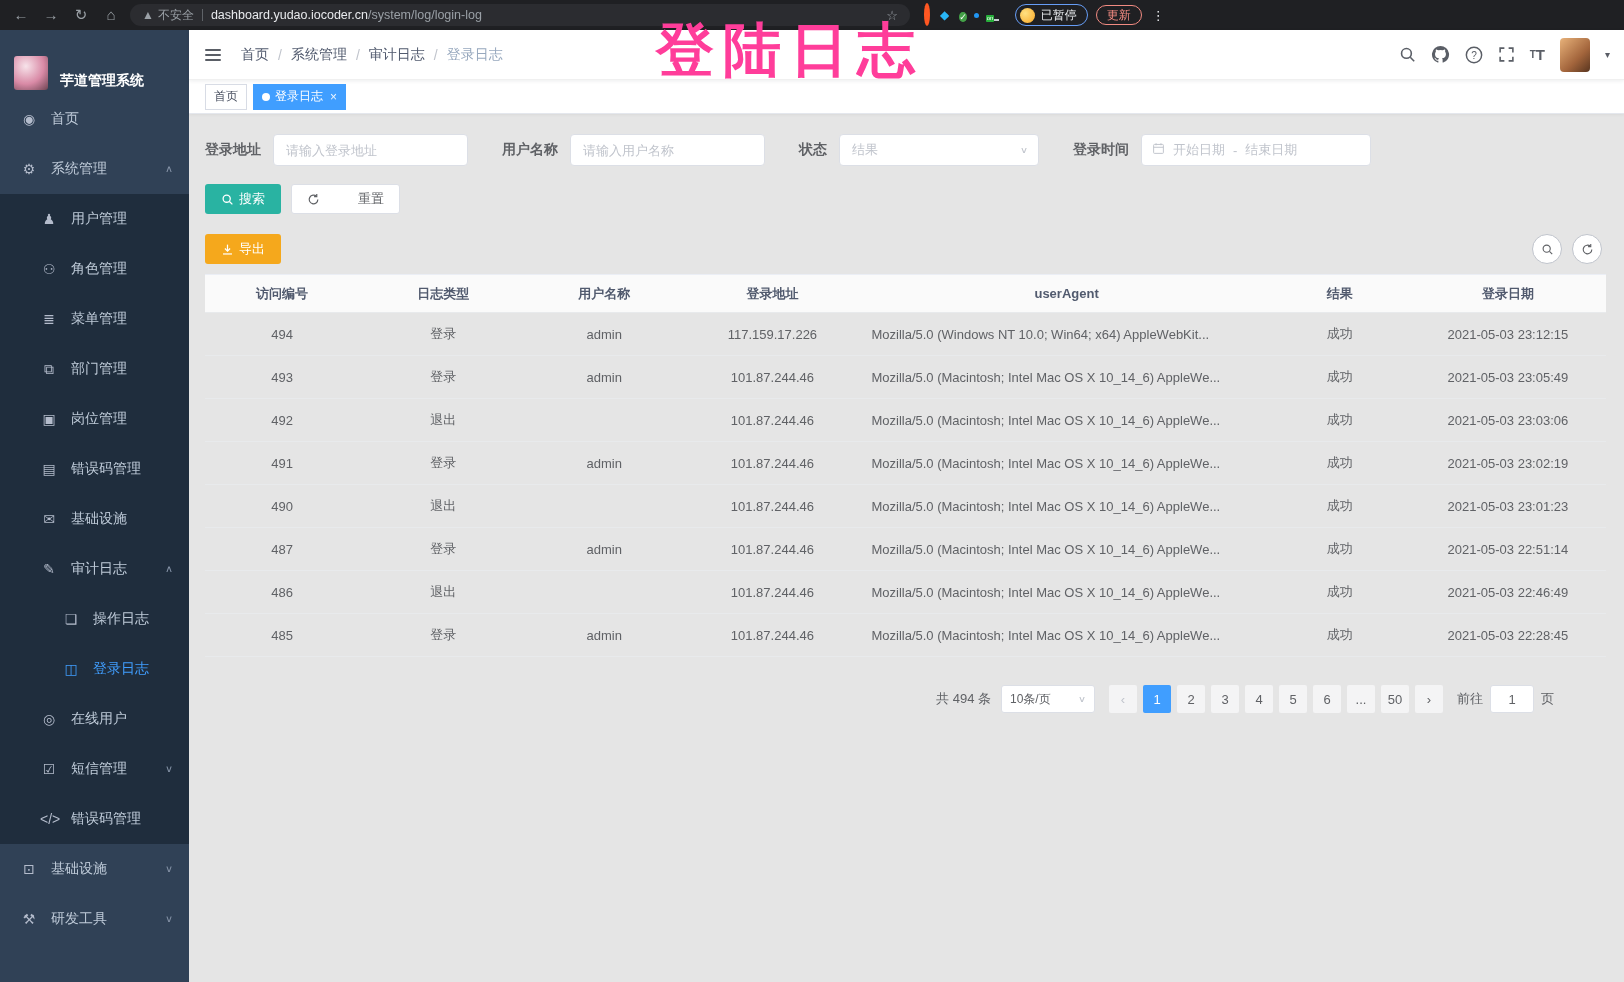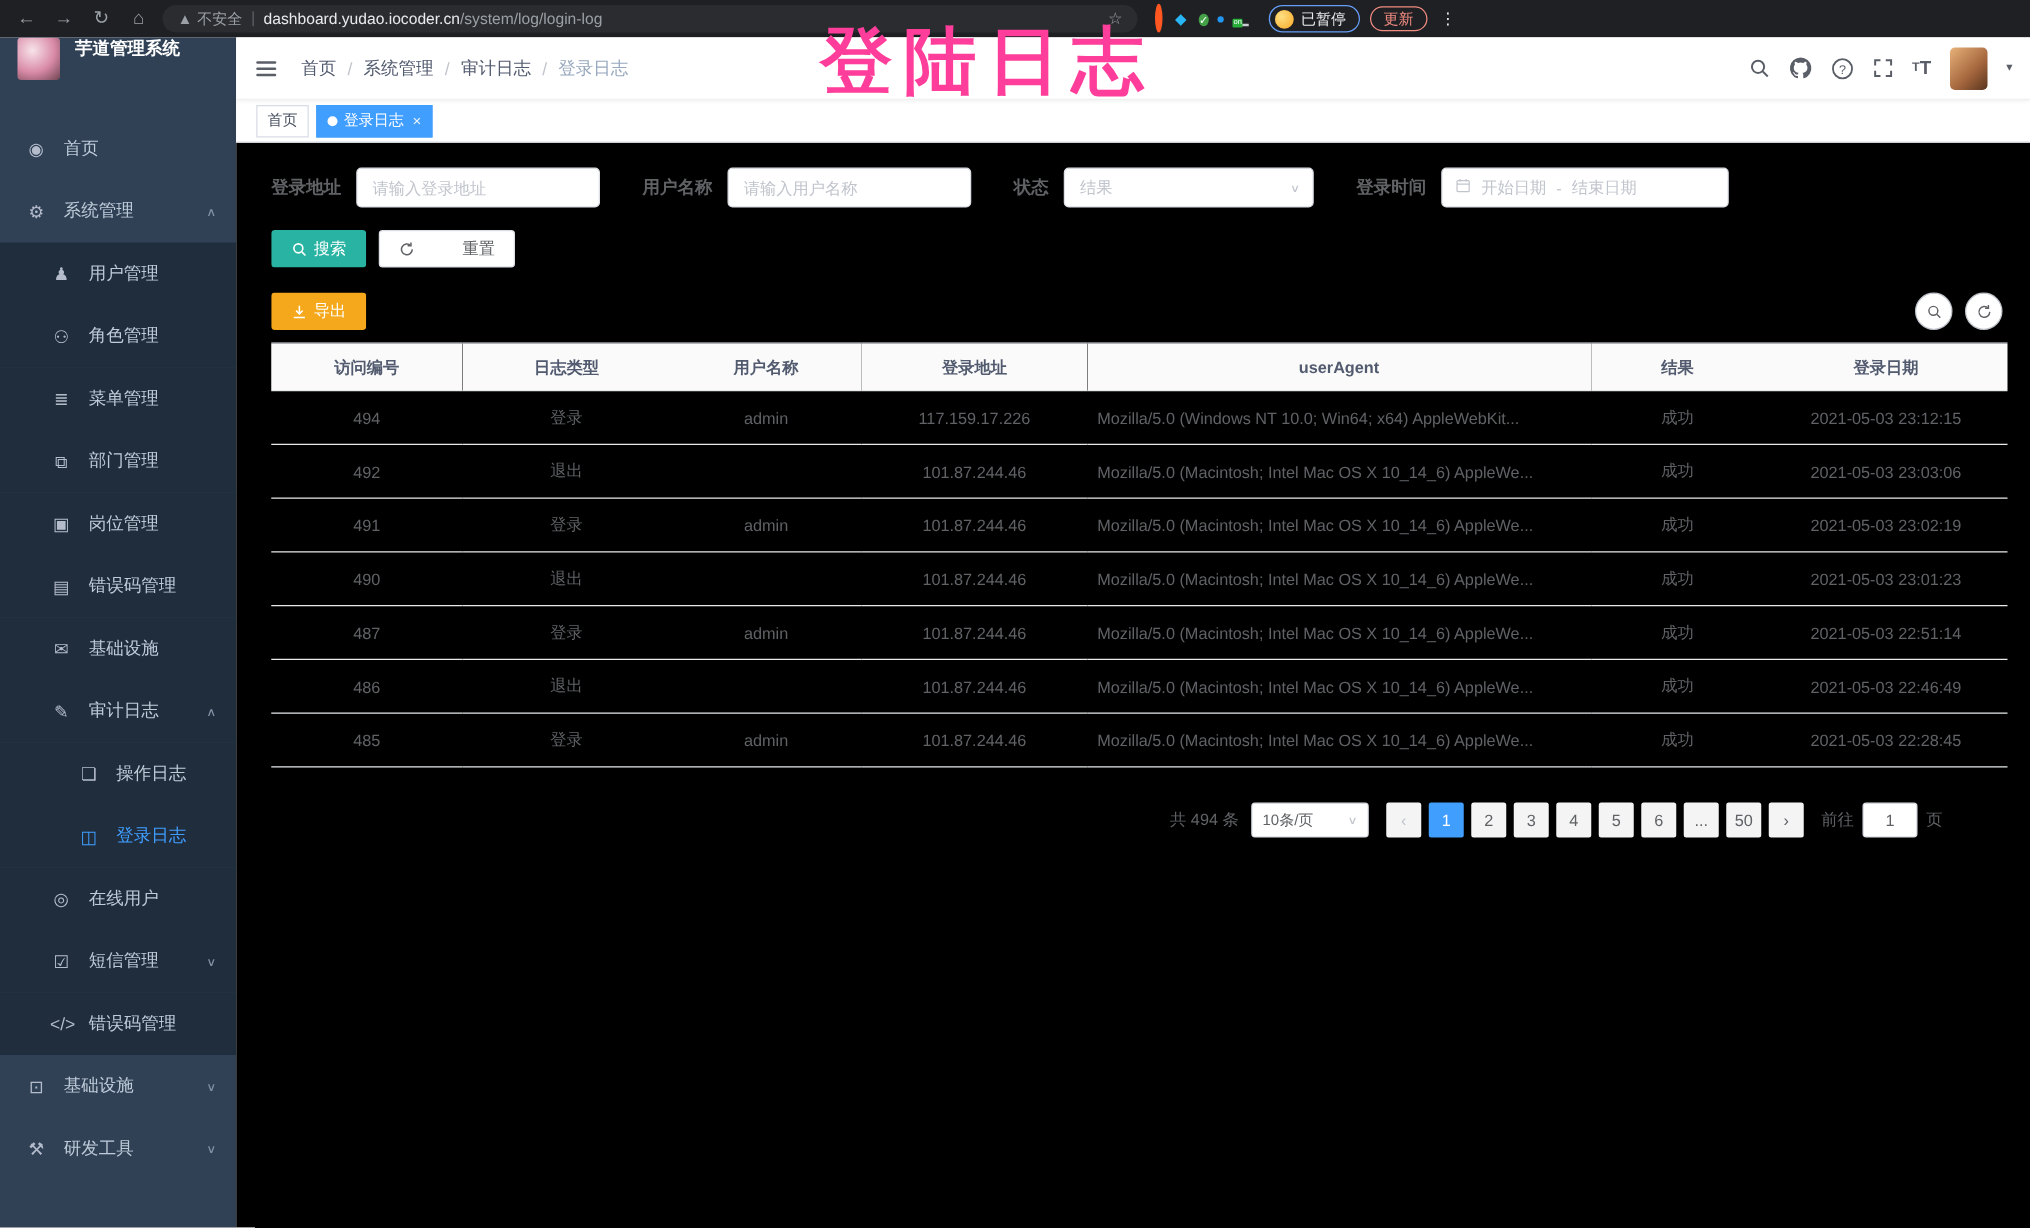--- a/index.html
+++ b/index.html
@@ -31,21 +31,21 @@
   .ext-puzzle{width:11px;height:11px;background:#d7dadd;border-radius:2px;}
   .profile-chip{display:flex;align-items:center;gap:6px;height:22px;border:1.5px solid #669df6;border-radius:11px;padding:0 10px 0 4px;cursor:pointer;}
   .face{width:15px;height:15px;border-radius:50%;background:radial-gradient(circle at 35% 35%,#ffe082,#f9a825);}
   .chip-txt{color:#e8eaed;font-size:12px;white-space:nowrap;}
   .update-chip{display:flex;align-items:center;height:20px;border:1.5px solid #f28b82;border-radius:10px;padding:0 10px;color:#f28b82;font-size:12px;white-space:nowrap;cursor:pointer;}
   .dots{color:#e8eaed;font-size:13px;padding:0 2px;cursor:pointer;}
 
   
   .app{flex:1;display:flex;min-height:0;}
   .sidebar{flex:0 0 189px;width:189px;background:#304156;display:flex;flex-direction:column;overflow:hidden;}
-  .logo-row{height:60px;display:flex;align-items:flex-start;gap:12px;padding:0 14px;flex:0 0 60px;}
+  .logo-row{height:60px;display:flex;align-items:flex-end;gap:12px;padding:0 14px;flex:0 0 60px;}
   .logo-img{width:34px;height:34px;border-radius:3px;background:radial-gradient(circle at 35% 30%,#f7e3ea,#d98aa6 55%,#6d4452);}
   .logo-title{color:#fff;font-size:14px;font-weight:bold;white-space:nowrap;}
   .menu{flex:1;padding-top:4px;}
   .menu-item{display:flex;align-items:center;height:50px;padding:0 16px 0 20px;font-size:14px;color:#bfcbd9;cursor:pointer;white-space:nowrap;}
   .menu-item.sub{background:#1f2d3d;}
   .menu-item.lvl1{padding-left:40px;}
   .menu-item.lvl2{padding-left:62px;}
   .menu-item.active{color:#409EFF;}
   .mi-icon{width:18px;margin-right:13px;font-size:14px;color:#b4bccc;text-align:center;flex:0 0 18px;}
   .menu-item.active .mi-icon{color:#409EFF;}
@@ -64,21 +64,21 @@
   .font-ic small{font-size:10px;}
   .avatar{width:30px;height:34px;border-radius:4px;background:linear-gradient(135deg,#e8b27a,#a3653c 60%,#58351f);cursor:pointer;}
   .caret{font-size:10px;color:#5a5e66;cursor:pointer;}
 
   .tags-bar{flex:0 0 34px;height:34px;display:flex;align-items:center;gap:6px;padding:0 16px;background:#fff;border-bottom:1px solid #e4e7ed;box-shadow:0 1px 3px rgba(0,0,0,.05);position:relative;z-index:1;}
   .tag{height:26px;display:inline-flex;align-items:center;gap:5px;padding:0 8px;border:1px solid #d8dce5;background:#fff;color:#495060;font-size:12px;cursor:pointer;}
   .tag.active{background:#409EFF;border-color:#409EFF;color:#fff;}
   .tag-dot{width:8px;height:8px;border-radius:50%;background:#fff;display:inline-block;}
   .tag-close{margin-left:2px;font-size:12px;opacity:.9;cursor:pointer;}
 
-  .content{flex:1;padding:20px 18px 0 28px;background:#000000;min-height:0;}
+  .content{flex:1;padding:20px 18px 0 16px;background:#e5e5e5;min-height:0;}
 
   .filter-row{display:flex;align-items:center;margin-bottom:18px;flex-wrap:nowrap;}
   .f-group{display:flex;align-items:center;margin-right:34px;}
   .f-label{font-size:14px;font-weight:700;color:#606266;margin-right:12px;white-space:nowrap;}
   .f-input{width:195px;height:32px;border:1px solid #dcdfe6;border-radius:4px;padding:0 12px;font-size:13px;color:#606266;outline:none;background:#fff;}
   .f-input::placeholder{color:#c0c4cc;}
   .f-select{width:200px;height:32px;border:1px solid #dcdfe6;border-radius:4px;padding:0 10px 0 12px;display:flex;align-items:center;justify-content:space-between;font-size:13px;color:#c0c4cc;cursor:pointer;background:#fff;}
   .sel-caret{font-size:11px;color:#c0c4cc;transform:scaleY(.8);}
   .f-date{width:230px;height:32px;border:1px solid #dcdfe6;border-radius:4px;display:flex;align-items:center;gap:8px;padding:0 10px;font-size:13px;color:#c0c4cc;cursor:pointer;background:#fff;}
   .f-date .sep{color:#c0c4cc;}
@@ -393,20 +393,29 @@
               <tr>
                 <td>494</td>
                 <td>登录</td>
                 <td>admin</td>
                 <td>117.159.17.226</td>
                 <td class="left">Mozilla/5.0 (Windows NT 10.0; Win64; x64) AppleWebKit...</td>
                 <td>成功</td>
                 <td>2021-05-03 23:12:15</td>
               </tr>
               <tr>
+                <td>493</td>
+                <td>登录</td>
+                <td>admin</td>
+                <td>101.87.244.46</td>
+                <td class="left">Mozilla/5.0 (Macintosh; Intel Mac OS X 10_14_6) AppleWe...</td>
+                <td>成功</td>
+                <td>2021-05-03 23:05:49</td>
+              </tr>
+              <tr>
                 <td>492</td>
                 <td>退出</td>
                 <td></td>
                 <td>101.87.244.46</td>
                 <td class="left">Mozilla/5.0 (Macintosh; Intel Mac OS X 10_14_6) AppleWe...</td>
                 <td>成功</td>
                 <td>2021-05-03 23:03:06</td>
               </tr>
               <tr>
                 <td>491</td>

